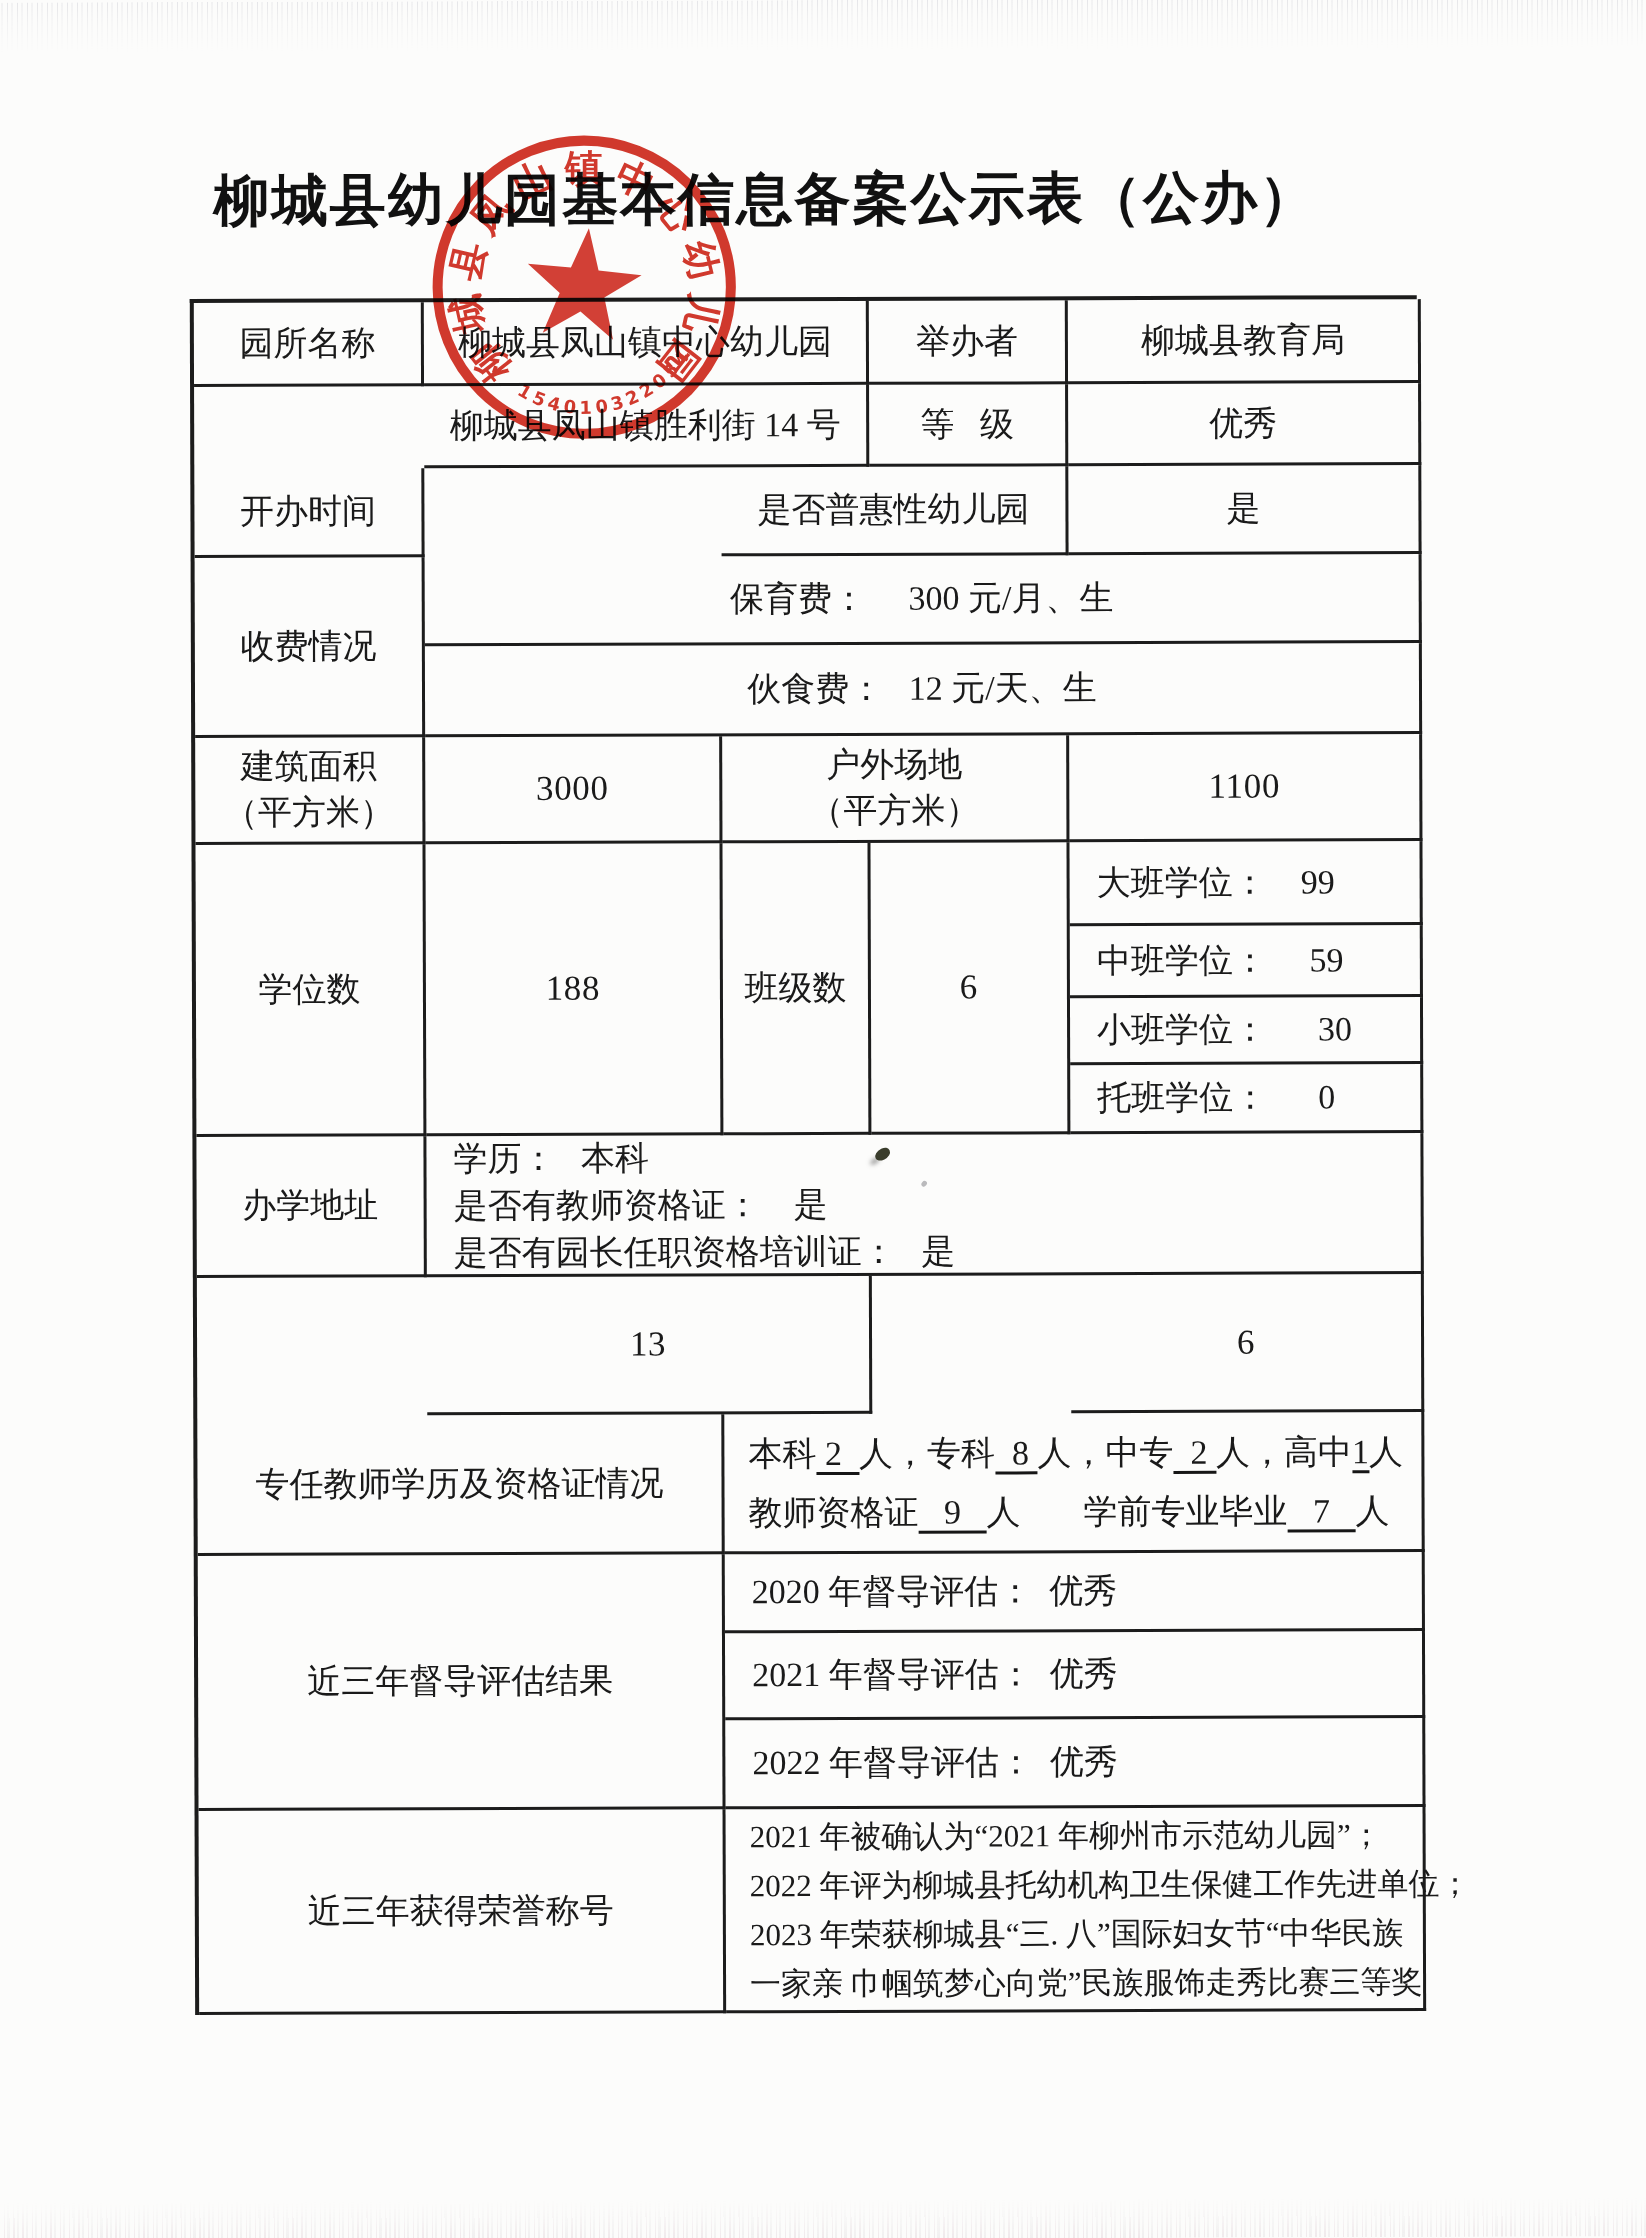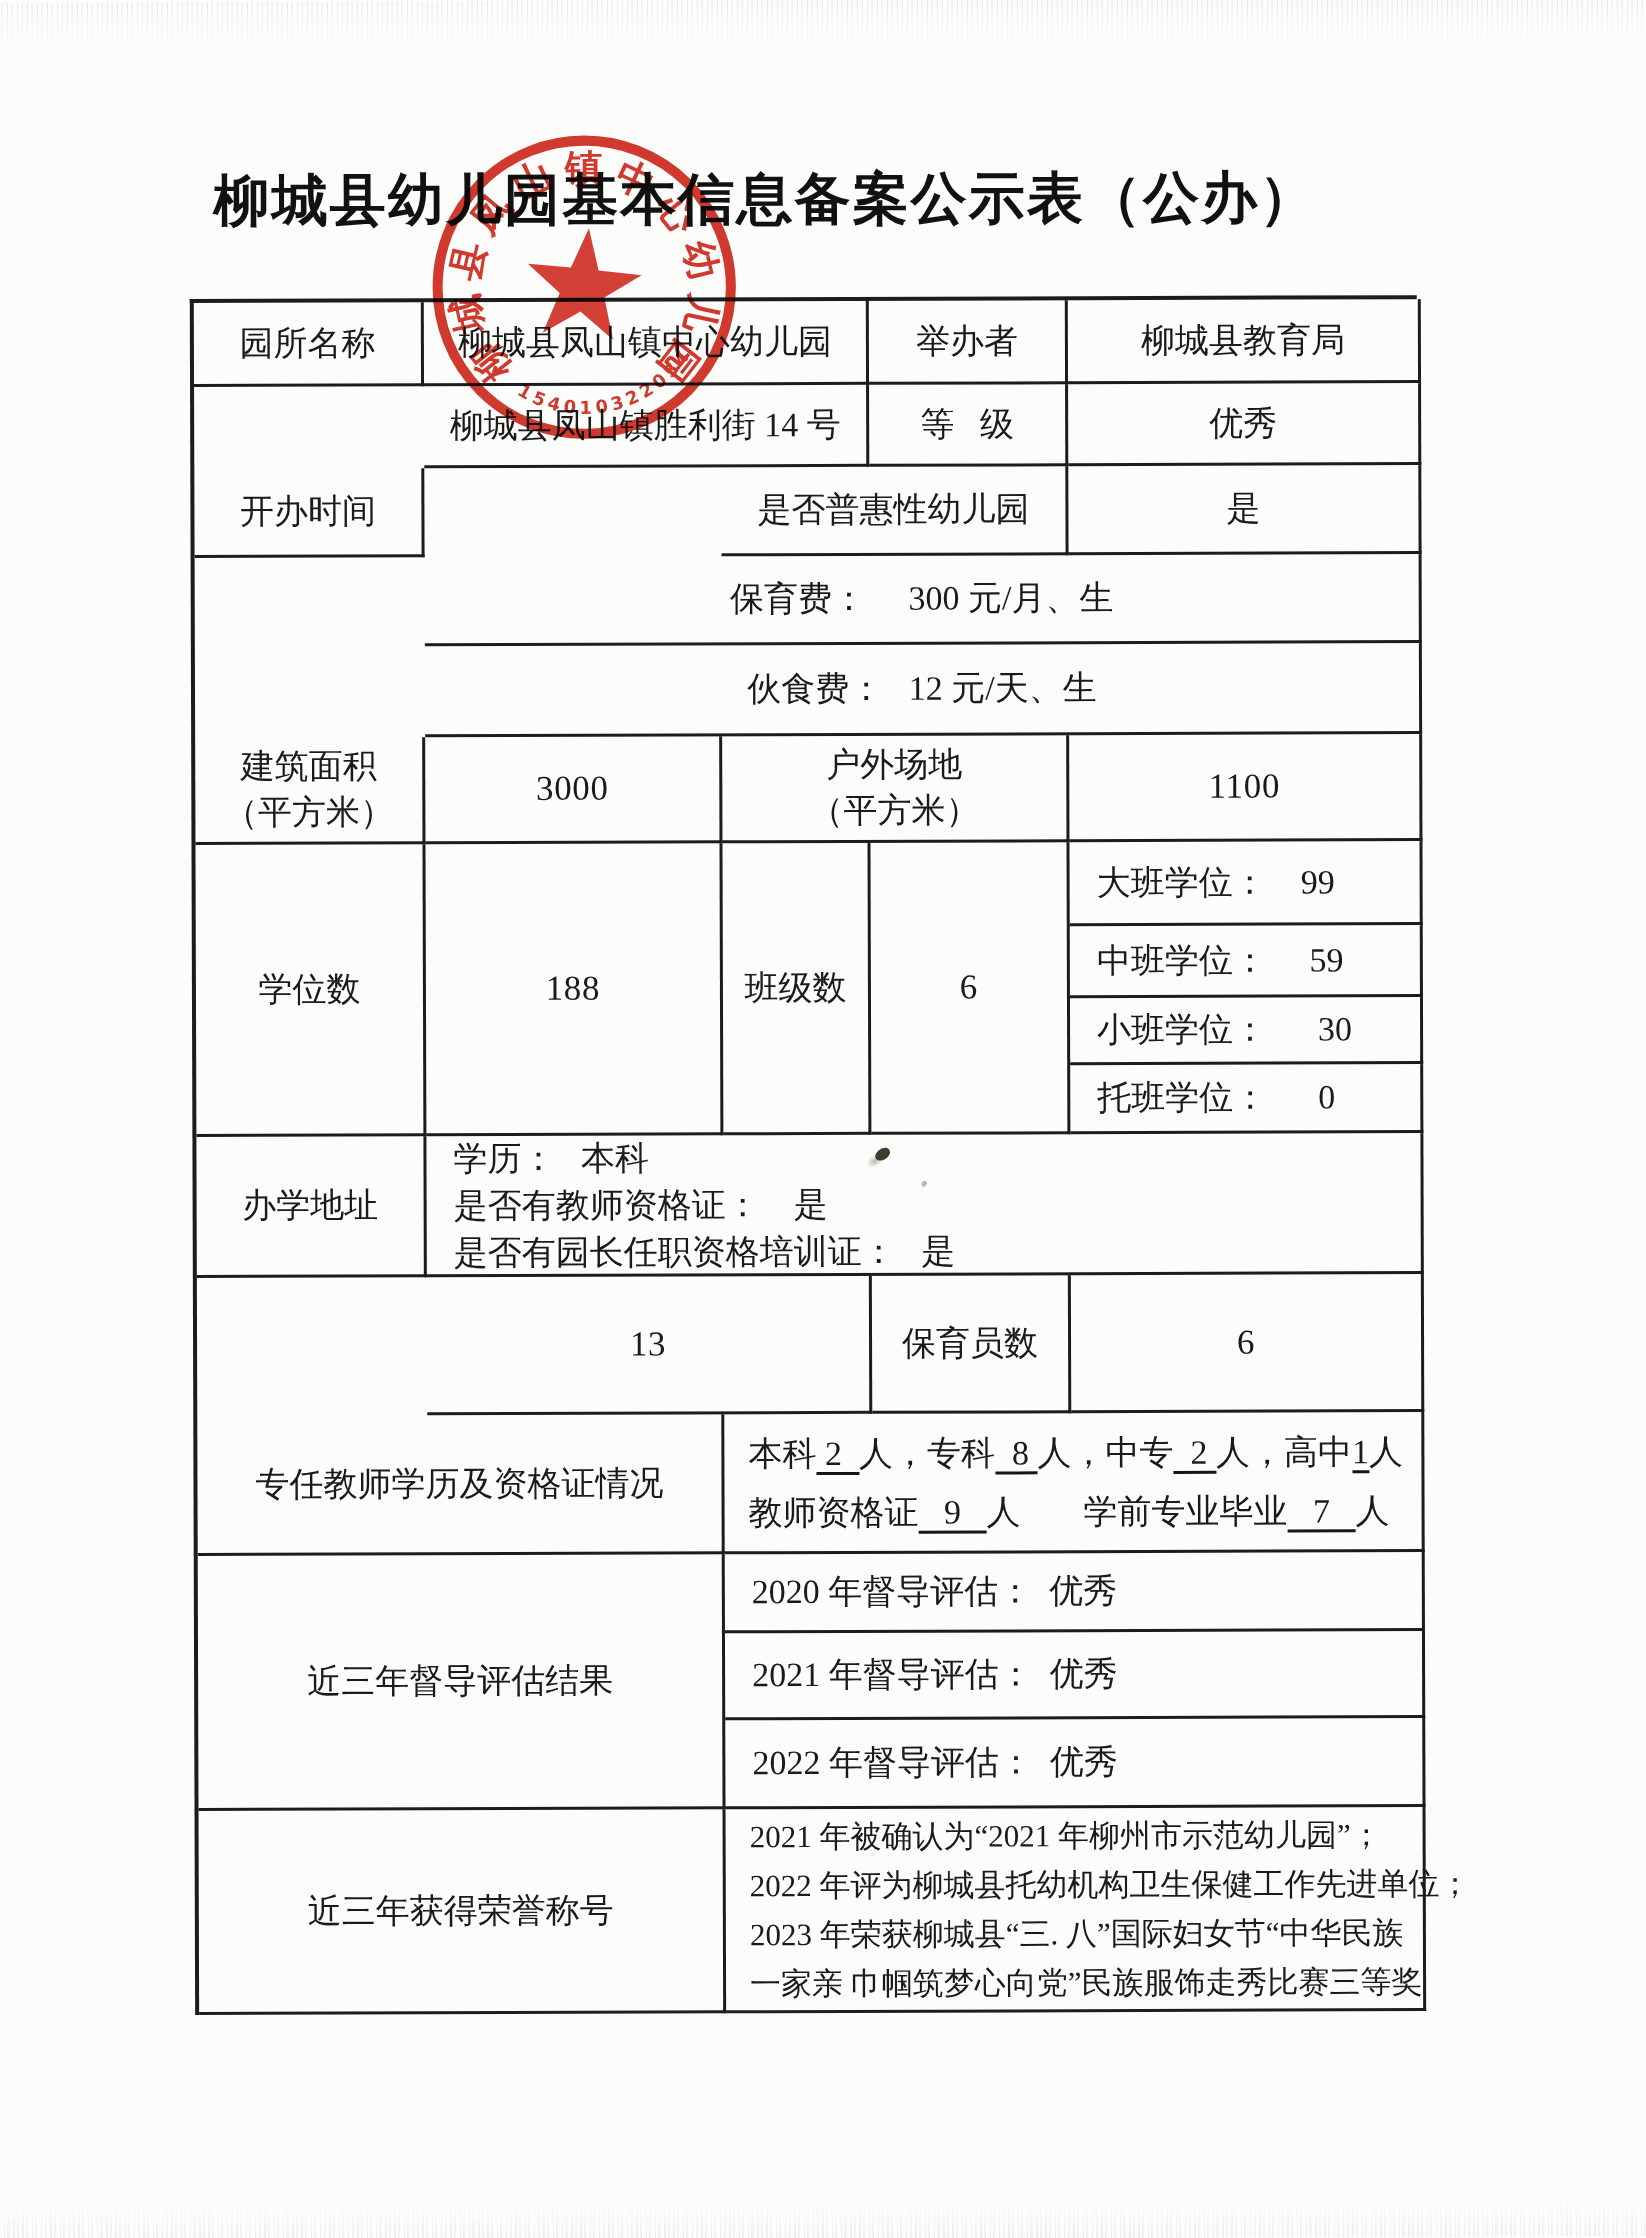--- a/index.html
+++ b/index.html
@@ -76,20 +76,21 @@
     <div class="cell" style="grid-row:1;grid-column:5/6">柳城县教育局</div>
 
     <div class="cell nowrap" style="grid-row:2;grid-column:2/4">柳城县凤山镇胜利街 14 号</div>
     <div class="cell" style="grid-row:2;grid-column:4/5">等&nbsp;&nbsp;&nbsp;级</div>
     <div class="cell" style="grid-row:2;grid-column:5/6">优秀</div>
 
     <div class="cell" style="grid-row:3;grid-column:1/2">开办时间</div>
     <div class="cell nowrap" style="grid-row:3;grid-column:3/5">是否普惠性幼儿园</div>
     <div class="cell" style="grid-row:3;grid-column:5/6">是</div>
 
+    <div class="cell" style="grid-row:4/6;grid-column:1/2">收费情况</div>
     <div class="cell nowrap" style="grid-row:4;grid-column:2/6">保育费：&nbsp;&nbsp;&nbsp;&nbsp;&nbsp;300&nbsp;元/月、生</div>
     <div class="cell nowrap" style="grid-row:5;grid-column:2/6">伙食费：&nbsp;&nbsp;&nbsp;12&nbsp;元/天、生</div>
 
     <div class="cell" style="grid-row:6;grid-column:1/2">建筑面积
 （平方米）</div>
     <div class="cell num" style="grid-row:6;grid-column:2/3">3000</div>
     <div class="cell" style="grid-row:6;grid-column:3/5">户外场地
 （平方米）</div>
     <div class="cell num" style="grid-row:6;grid-column:5/6">1100</div>
 
@@ -103,21 +104,20 @@
     <div class="cell left nowrap" style="grid-row:10;grid-column:5/6">托班学位：&nbsp;&nbsp;&nbsp;&nbsp;&nbsp;&nbsp;0</div>
 
     <div class="cell" style="grid-row:11;grid-column:1/2">办学地址</div>
     <div class="cell left col lines" style="grid-row:11;grid-column:2/6">
       <div class="ln">学历：&nbsp;&nbsp;&nbsp;本科</div>
       <div class="ln">是否有教师资格证：&nbsp;&nbsp;&nbsp;&nbsp;是</div>
       <div class="ln">是否有园长任职资格培训证：&nbsp;&nbsp;&nbsp;是</div>
     </div>
 
     <div class="cell num" style="grid-row:12;grid-column:2/4">13</div>
-    <div class="cell" style="grid-row:12;grid-column:4/5">保育员数</div>
     <div class="cell num" style="grid-row:12;grid-column:5/6">6</div>
 
     <div class="cell" style="grid-row:13;grid-column:1/3">专任教师学历及资格证情况</div>
     <div class="cell left col" style="grid-row:13;grid-column:3/6;padding-left:24px">
       <div class="quals-line">
         <span>本科</span><span class="u">&nbsp;2&nbsp;&nbsp;</span><span>人，专科</span><span class="u">&nbsp;&nbsp;8&nbsp;</span><span>人，中专</span><span class="u">&nbsp;&nbsp;2&nbsp;</span><span>人，高中</span><span class="u">1</span><span>人</span>
       </div>
       <div class="quals-line">
         <span>教师资格证</span><span class="u">&nbsp;&nbsp;&nbsp;9&nbsp;&nbsp;&nbsp;</span><span>人</span><span class="gap"></span><span>学前专业毕业</span><span class="u">&nbsp;&nbsp;&nbsp;7&nbsp;&nbsp;&nbsp;</span><span>人</span>
       </div>

